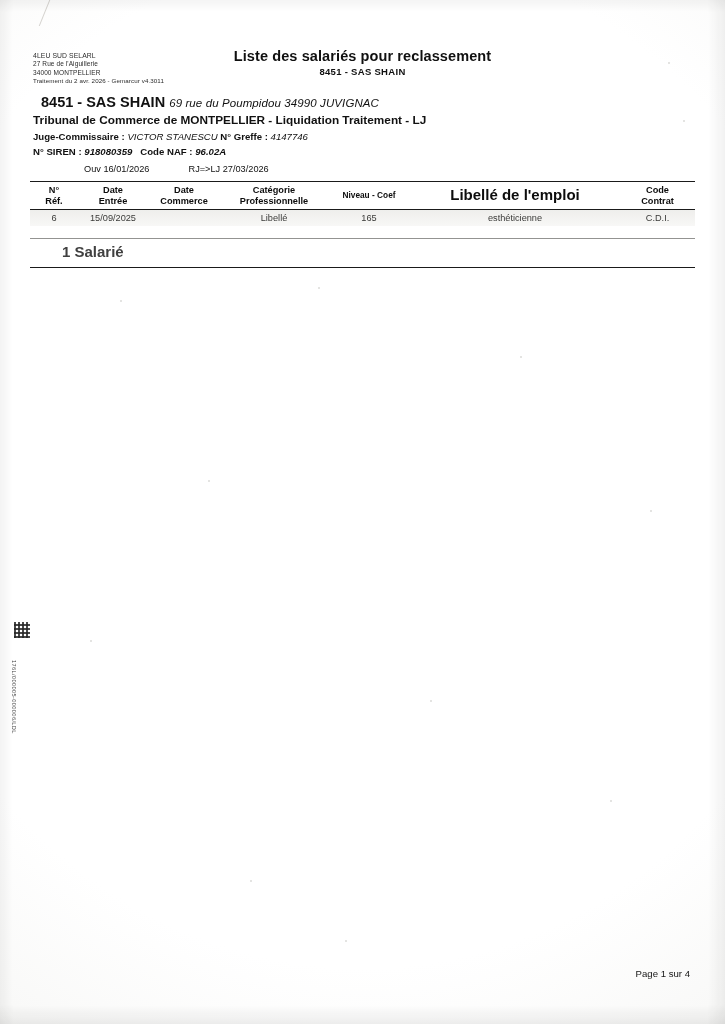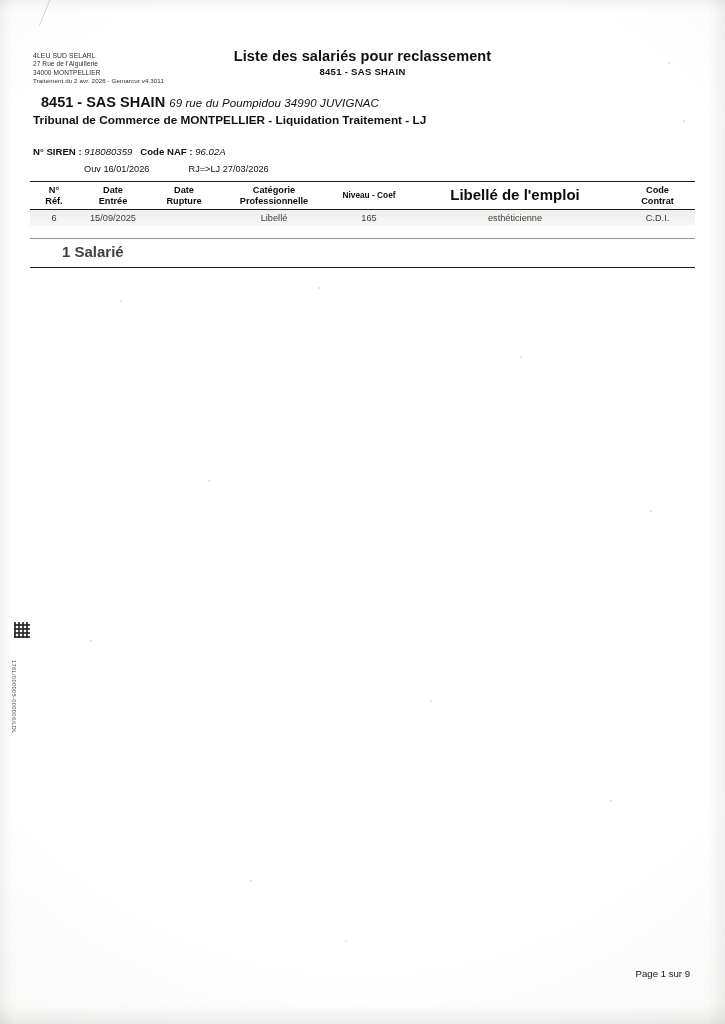--- a/index.html
+++ b/index.html
@@ -134,21 +134,21 @@
   }
   .siren-line {
     position: absolute;
     left: 33px;
     top: 146px;
     font-size: 9.6px;
     font-weight: bold;
     white-space: nowrap;
   }
   .siren-line .val {
-    font-weight: normal;
+    font-weight: bold;
     font-style: italic;
     margin-top: 35px;
   }
   .dates-line {
     position: absolute;
     left: 84px;
     top: 164px;
     font-size: 9.2px;
     white-space: nowrap;
   }
@@ -291,20 +291,26 @@
   </div>
 
   <div class="doc-title">Liste des salariés pour reclassement</div>
   <div class="doc-subtitle">8451 - SAS SHAIN</div>
 
   <div class="company-line">
     <span>8451 - SAS SHAIN</span>
     <span class="addr">69 rue du Poumpidou 34990 JUVIGNAC</span>
   </div>
   <div class="court-line">Tribunal de Commerce de MONTPELLIER - Liquidation Traitement - LJ</div>
+  <div class="judge-line">
+    <span>Juge-Commissaire :</span>
+    <span class="val">VICTOR STANESCU</span>
+    <span>N° Greffe :</span>
+    <span class="val">4147746</span>
+  </div>
   <div class="siren-line">
     <span>N° SIREN :</span>
     <span class="val">918080359</span>
     &nbsp;
     <span>Code NAF :</span>
     <span class="val">96.02A</span>
   </div>
   <div class="dates-line">
     <span>Ouv 16/01/2026</span>
     <span class="sp"></span>
@@ -327,21 +333,21 @@
           <th>
             <span>N°</span><br>
             <span>Réf.</span>
           </th>
           <th>
             <span>Date</span><br>
             <span>Entrée</span>
           </th>
           <th>
             <span>Date</span><br>
-            <span>Rupture</span>
+            <span>Commerce</span>
           </th>
           <th>
             <span>Catégorie</span><br>
             <span>Professionnelle</span>
           </th>
           <th class="niveau">Niveau - Coef</th>
           <th class="libelle">Libellé de l'emploi</th>
           <th>
             <span>Code</span><br>
             <span>Contrat</span>
@@ -362,15 +368,15 @@
     </table>
   </div>
 
   <div class="row-underline"></div>
   <div class="total-line">1 Salarié</div>
   <div class="total-rule"></div>
 
   <div class="side-code"></div>
   <div class="side-ref">176L/000005-000006/LDL</div>
 
-  <div class="footer-page">Page 1 sur 9</div>
+  <div class="footer-page">Page 1 sur 4</div>
 
 </div>
 
 </body></html>

